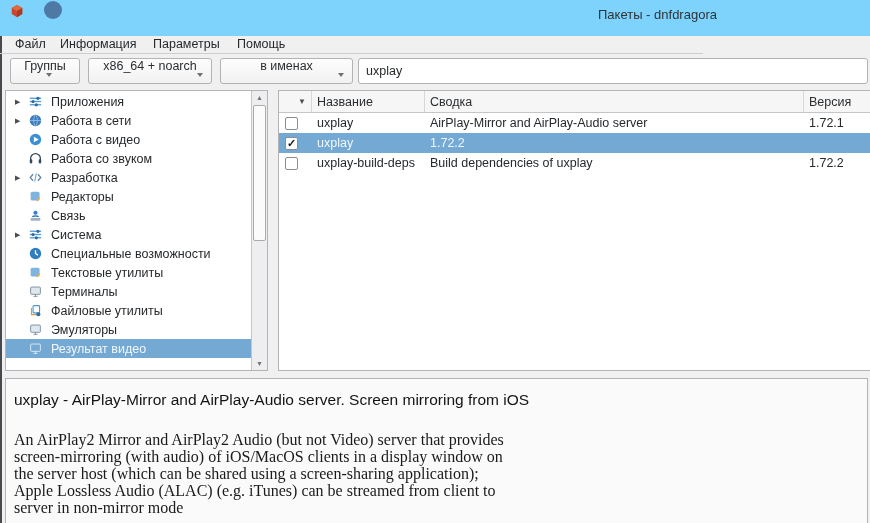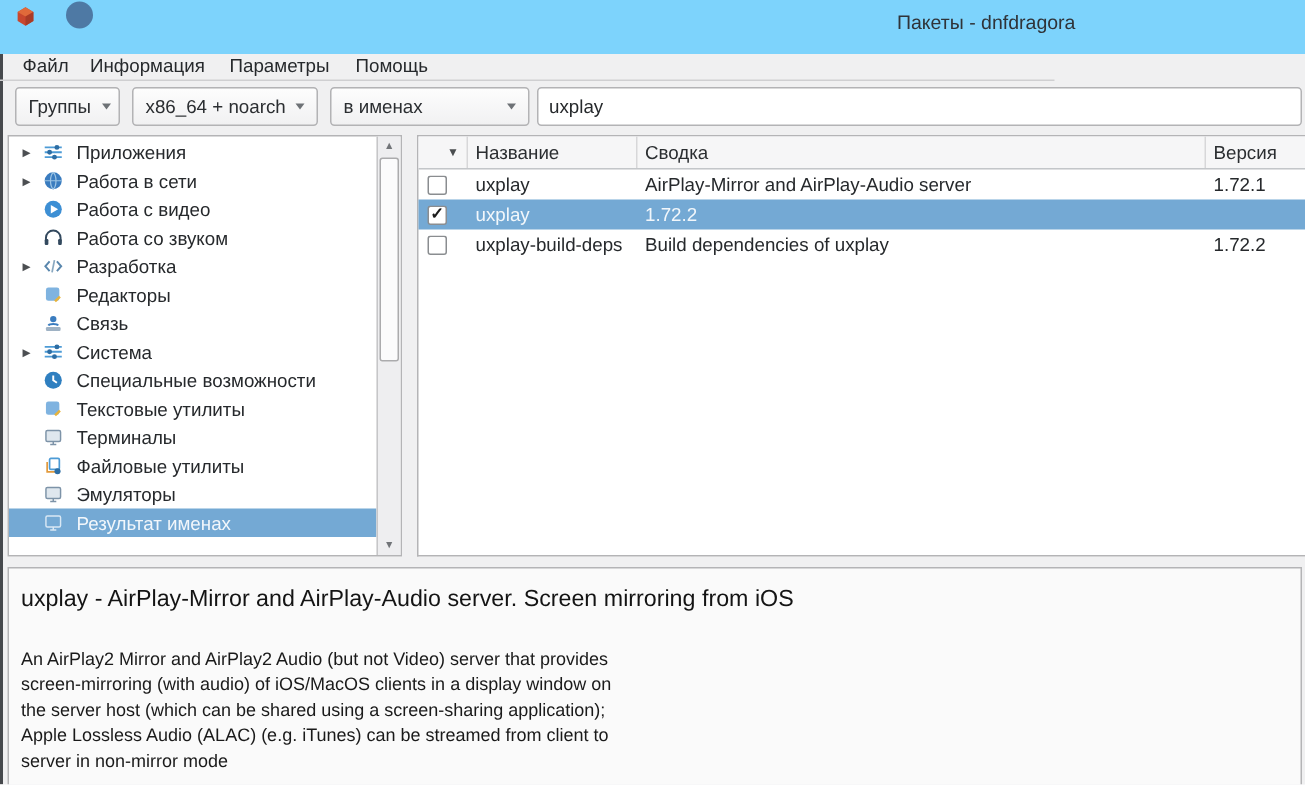--- a/index.html
+++ b/index.html
@@ -17,21 +17,21 @@
   .win-title { position:absolute; left:598px; top:7px; font-size:13px; color:#2f3338; }
 
   
   .menubar { position:absolute; left:0; top:36px; width:703px; height:18px; border-bottom:1px solid #cfcfd1; }
   .menu-item { position:absolute; top:1px; font-size:12.5px; color:#26292c; cursor:default; }
 
   
   .toolbar { position:absolute; left:0; top:54px; width:870px; height:36px; }
   .combo { position:absolute; top:4px; height:26px; display:flex; align-items:center;
            background:linear-gradient(#fdfdfd,#f1f1f2); border:1px solid #b3b3b5; border-radius:3px;
-           font-size:12.5px; color:#2b2e31; padding:0 8px; }
+           font-size:12.5px; color:#2b2e31; padding:0 8px;flex-direction:column; }
   .combo .arrow-down { width:0; height:0; border-left:3.5px solid transparent; border-right:3.5px solid transparent;
            border-top:4.5px solid #6e7276; margin-left:auto; }
   .combo-groups { left:10px; width:70px; }
   .combo-arch { left:88px; width:124px; }
   .combo-scope { left:220px; width:133px; }
   .search-box { position:absolute; left:358px; top:4px; width:510px; height:26px;
            background:#ffffff; border:1px solid #b3b3b5; border-radius:3px;
            font-size:12.5px; color:#26292c; padding:0 7px; font-family:"Liberation Sans",sans-serif; }
 
   
@@ -65,21 +65,21 @@
   .c1 { width:113px; }
   .c2 { width:379px; }
   .c3 { flex:1; }
   .cbx { width:13px; height:13px; margin-left:6px; background:#ffffff; border:1px solid #8a8d90; border-radius:2px;
          display:inline-flex; align-items:center; justify-content:center; }
   .cbx .mark { font-size:11px; font-weight:bold; color:#1b1b1b; line-height:11px; }
 
   
   .details { position:absolute; left:5px; top:378px; width:863px; height:150px; background:#fafafa; border:1px solid #b4b4b6; padding:12px 10px 0 8px; }
   .details h1 { font-size:15.5px; font-weight:normal; color:#141414; margin-bottom:22px; }
-  .details .body { font-size:12px; line-height:17px; color:#1a1a1a; white-space:pre-line; }
+  .details .body { font-size:16px; line-height:17px; color:#1a1a1a; white-space:pre-line;font-family:Liberation Serif, serif; }
 </style>
 </head>
 <body>
 
 <div class="screen">
   <div class="edge-strip"></div>
 
   <div class="titlebar">
     <span class="app-hex">
       <svg viewBox="0 0 16 16" width="14" height="14">
@@ -264,21 +264,21 @@
           <span class="tree-label">Эмуляторы</span>
         </div>
         <div class="tree-row sel">
           <span class="tree-arrow"></span>
           <span class="icn">
             <svg viewBox="0 0 16 16" width="13" height="13">
               <rect x="2" y="2.5" width="12" height="9" rx="1.2" fill="none" stroke="#d9e8f4" stroke-width="1.2"></rect>
               <path d="M8 11.5v2M5.5 14h5" stroke="#d9e8f4" stroke-width="1.2" fill="none"></path>
             </svg>
           </span>
-          <span class="tree-label">Результат именах</span>
+          <span class="tree-label">Результат видео</span>
         </div>
       </div>
     <div class="vscroll">
       <div class="vs-btn vs-up">▲</div>
       <div class="vs-thumb"></div>
       <div class="vs-btn vs-down">▼</div>
     </div>
   </div>
 
   <div class="pkg-table">

